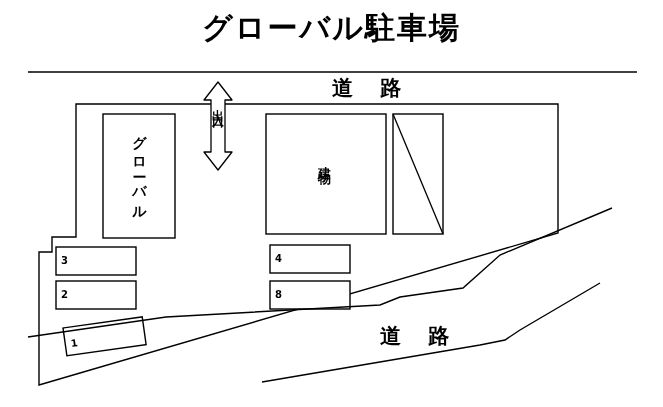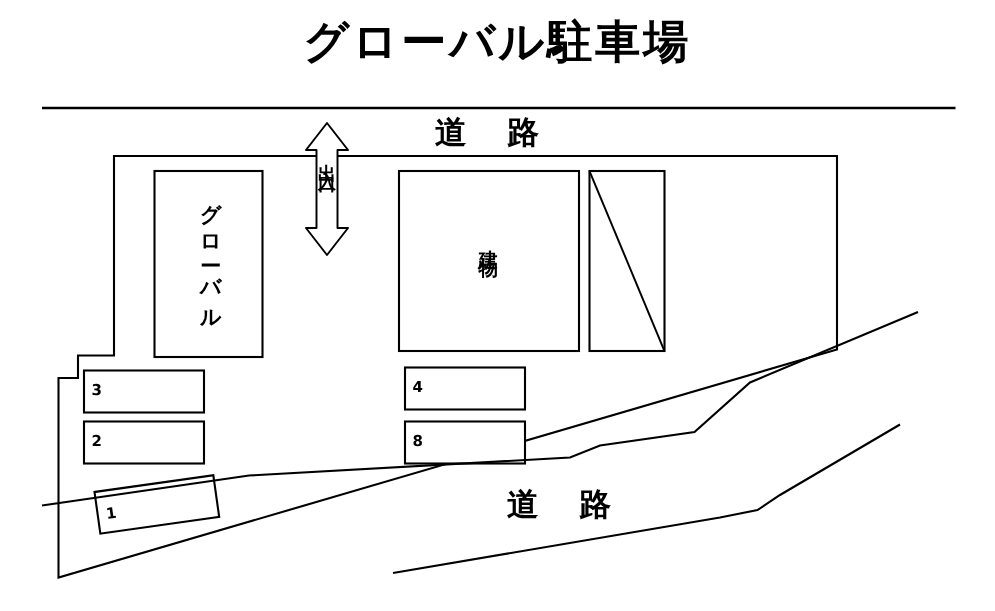--- a/index.html
+++ b/index.html
@@ -37,20 +37,21 @@
   .map-label {
     position: absolute;
     color: #000000;
     font-family: "DejaVu Sans", "Liberation Sans", sans-serif;
     white-space: nowrap;
   }
   .road-label {
     font-size: 21px;
     font-weight: bold;
     letter-spacing: 10px;
+    margin-left: 42px;
   }
   .vert-label {
     writing-mode: vertical-rl;
     text-orientation: upright;
     font-weight: bold;
   }
   #label-road-top {
     left: 290px;
     top: 74px;
   }

